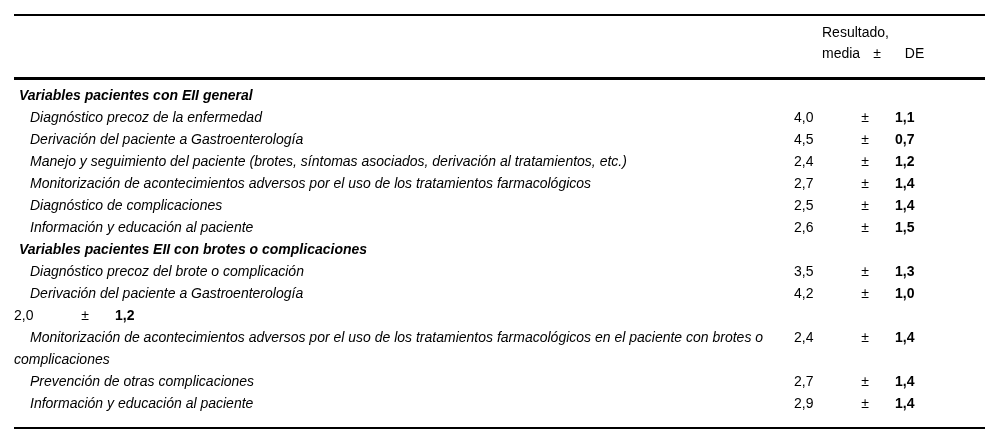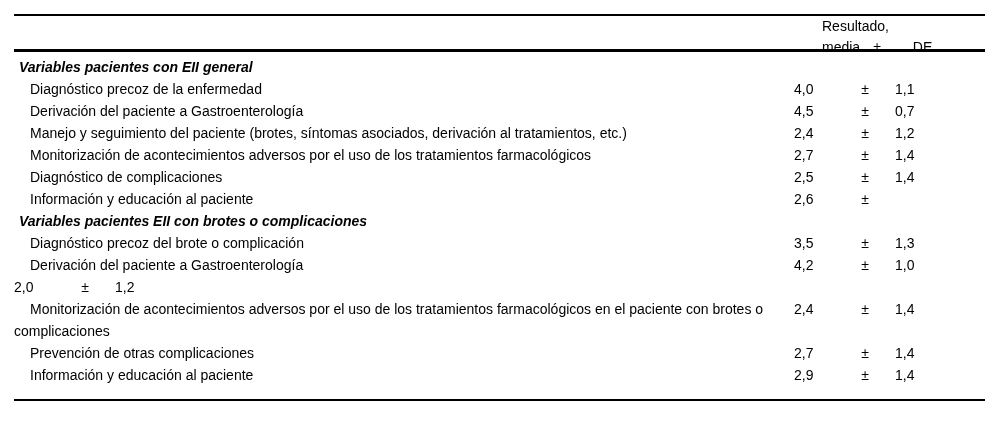--- a/index.html
+++ b/index.html
@@ -17,48 +17,50 @@
     position: absolute;
     left: 14px;
     top: 14px;
     width: 971px;
   }
   .rule { width: 100%; background: #000; height: 2px; }
   .rule.thick { height: 3px; }
 
   .thead {
     box-sizing: border-box;
-    height: 33px;
+    height: 61px;
+    padding-top: 6px;
   }
   .hdr {
     margin-left: 808px;
     line-height: 21px;
     white-space: nowrap;
   }
   .hdr .pm-h { margin-left: 13px; }
-  .hdr .de-h { margin-left: 32px; }
+  .hdr .de-h { margin-left: 24px; }
 
   .tbody {
     padding: 4px 0 13px 0;
     line-height: 22px;
   }
   .trow { display: flex; align-items: flex-start; }
   .tlabel {
     width: 780px;
     text-indent: 16px;
+    font-style: italic;
   }
   .sec-title {
     width: 100%;
     text-indent: 5px;
     font-weight: bold;
     font-style: italic;
   }
   .c-media { width: 49px; }
   .c-pm    { width: 44px; text-align: center; }
-  .c-de    { flex: 1; padding-left: 8px; }
+  .c-de    { flex: 1; padding-left: 8px; font-weight: bold; }
 </style>
 </head>
 <body>
 
 <div class="page">
   <div class="table">
 
     <div class="rule"></div>
 
     <div class="thead">
@@ -108,20 +110,21 @@
         <div class="tlabel">Diagnóstico de complicaciones</div>
         <div class="c-media">2,5</div>
         <div class="c-pm">±</div>
         <div class="c-de">1,4</div>
       </div>
 
       <div class="trow">
         <div class="tlabel">Información y educación al paciente</div>
         <div class="c-media">2,6</div>
         <div class="c-pm">±</div>
+        <div class="c-de">1,5</div>
       </div>
 
       <div class="trow">
         <div class="sec-title">Variables pacientes EII con brotes o complicaciones</div>
       </div>
 
       <div class="trow">
         <div class="tlabel">Diagnóstico precoz del brote o complicación</div>
         <div class="c-media">3,5</div>
         <div class="c-pm">±</div>

